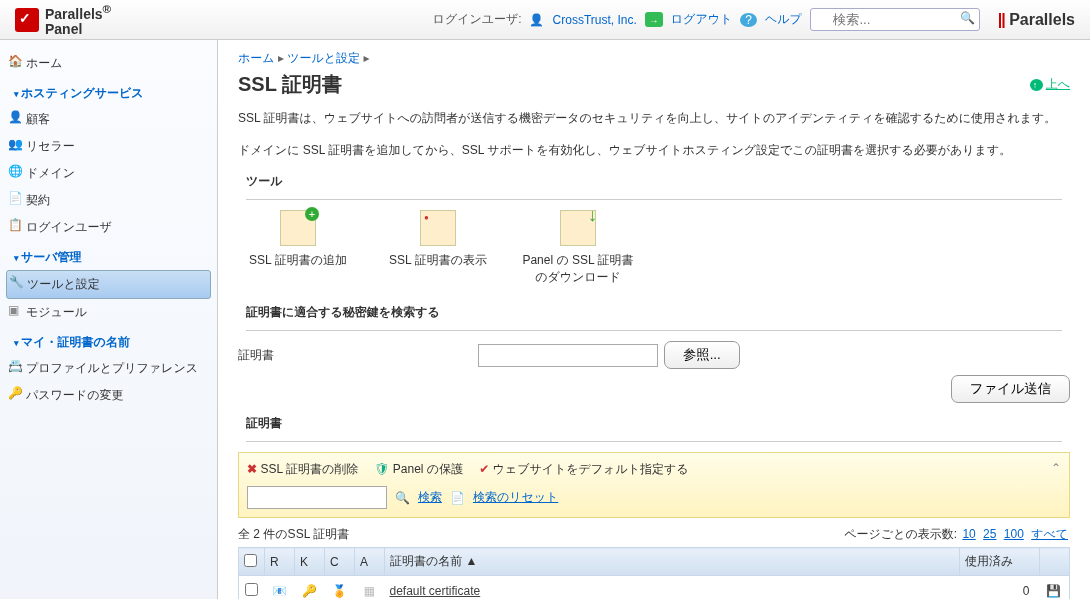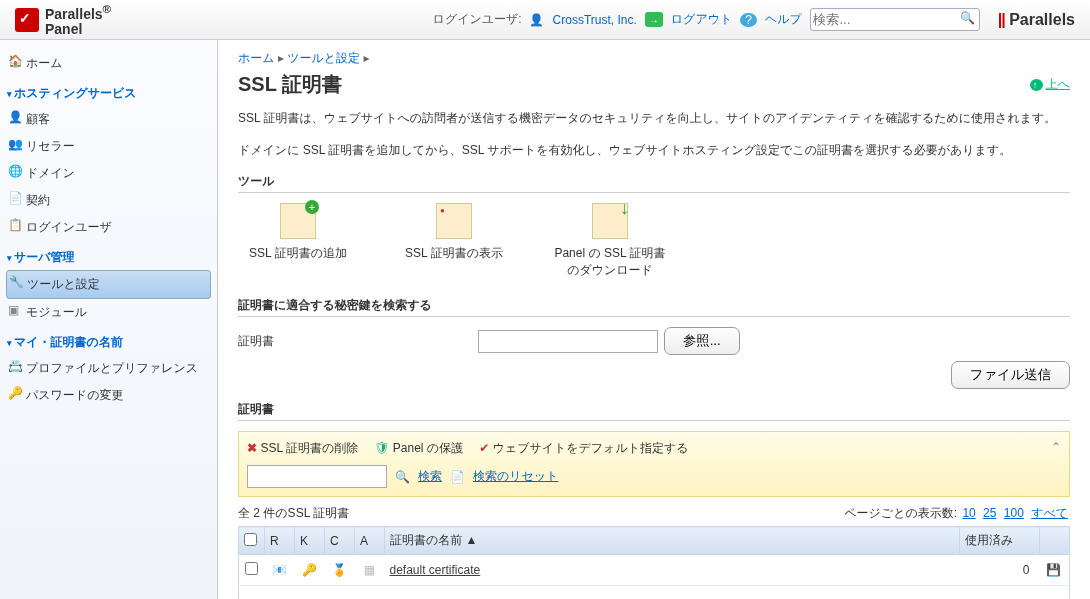--- a/index.html
+++ b/index.html
@@ -3,50 +3,50 @@
 <meta charset="utf-8">
 <style>
 * { margin: 0; padding: 0; box-sizing: border-box; }
 body { font-family: Arial, "Hiragino Sans", "Meiryo", sans-serif; font-size: 12px; color: #333; background: #fff; }
 .header { background: linear-gradient(#fff, #f0f0f0); border-bottom: 1px solid #ccc; height: 40px; display: flex; align-items: center; padding: 0 15px; }
 .logo { display: flex; align-items: center; font-weight: bold; font-size: 14px; color: #333; }
 .logo-icon { width: 24px; height: 24px; background: #c00; margin-right: 6px; border-radius: 3px; position: relative; }
 .logo-icon::before { content: "✓"; color: white; position: absolute; left: 4px; top: 2px; font-size: 14px; }
 .header-right { margin-left: auto; display: flex; align-items: center; gap: 8px; color: #555; }
 .header-right a { color: #0066cc; text-decoration: none; }
-.search-box { padding: 3px 20px 3px 2px; border: 1px solid #aac; border-radius: 3px; width: 170px; }
+.search-box { padding: 3px 20px 3px 22px; border: 1px solid #aac; border-radius: 3px; width: 170px; }
 .search-wrap { position: relative; }
 .search-ic { position: absolute; right: 4px; top: 3px; }
 .parallels-word { font-weight: bold; font-size: 16px; color: #333; margin-left: 10px; }
 .bars { color: #c00; font-weight: bold; letter-spacing: -1px; }
 
 .layout { display: flex; }
 .sidebar { width: 218px; background: linear-gradient(#fafcff, #f0f4fa); border-right: 1px solid #ccc; min-height: 560px; padding-top: 10px; }
-.sidebar h4 { font-size: 12px; color: #0066cc; font-weight: bold; padding: 8px 7px 4px; }
+.sidebar h4 { font-size: 12px; color: #0066cc; font-weight: bold; padding: 8px 14px 4px; }
 .sidebar h4::before { content: "▾ "; font-size: 9px; }
 .sidebar ul { list-style: none; }
 .sidebar li { padding: 5px 14px 5px 26px; position: relative; cursor: pointer; }
 .sidebar li.active { background: linear-gradient(#c8dff5, #a8caf0); border: 1px solid #8ab; border-radius: 3px; margin: 0 6px; padding-left: 20px; }
 .sidebar .ic { position: absolute; left: 8px; top: 4px; width: 16px; height: 16px; }
 .sidebar li.active .ic { left: 2px; }
 .home-ic { color: #f90; } .cust-ic { color: #06c; } .res-ic { color: #6a0; } .dom-ic { color: #c60; }
 .con-ic { color: #789; } .plan-ic { color: #06c; } .tool-ic { color: #06a; } .mod-ic { color: #888; }
 .prof-ic { color: #e90; } .pass-ic { color: #b44; }
 
 .content { flex: 1; padding: 10px 20px; }
 .breadcrumb { color: #666; margin-bottom: 4px; }
 .breadcrumb a { color: #0066cc; text-decoration: none; }
 .title-row { display: flex; align-items: center; margin-bottom: 10px; }
 .title-row h1 { font-size: 20px; font-weight: bold; }
 .uplink { margin-left: auto; color: #0b7; font-size: 12px; }
 .uplink::before { content: "↑ "; background: #0b7; color: white; border-radius: 50%; padding: 1px 3px; font-size: 9px; margin-right: 3px; }
 .desc { line-height: 1.8; margin-bottom: 10px; }
-.section-h { font-weight: bold; border-bottom: 1px solid #ccc; padding-bottom: 2px; margin: 12px 0 10px; }
-
-.tool-row { display: flex; gap: 36px; margin-bottom: 18px; }
+.section-h { font-weight: bold; border-bottom: 1px solid #ccc; padding-bottom: 9px; margin: 12px 8px 10px; }
+
+.tool-row { display: flex; gap: 20px; margin-bottom: 18px; }
 .tool-item { text-align: center; width: 120px; cursor: pointer; }
 .tool-icon { width: 36px; height: 36px; margin: 0 auto 6px; position: relative; }
 .cert-add { background: #ffeecc; border: 1px solid #cc9; } 
 .cert-add::after { content: "+"; position: absolute; right: -4px; top: -4px; background: #3a3; color: white; border-radius: 50%; width: 14px; height: 14px; font-size: 11px; line-height: 14px; }
 .cert-view { background: #ffeecc; border: 1px solid #cc9; }
 .cert-view::before { content: "●"; color: #c33; position: absolute; left: 3px; top: 2px; font-size: 8px; }
 .cert-down { background: #ffeecc; border: 1px solid #cc9; }
 .cert-down::after { content: "↓"; position: absolute; right: -2px; top: -6px; color: #3a3; font-size: 18px; font-weight: bold; }
 
 .form-row { display: flex; align-items: center; margin: 6px 0; }

